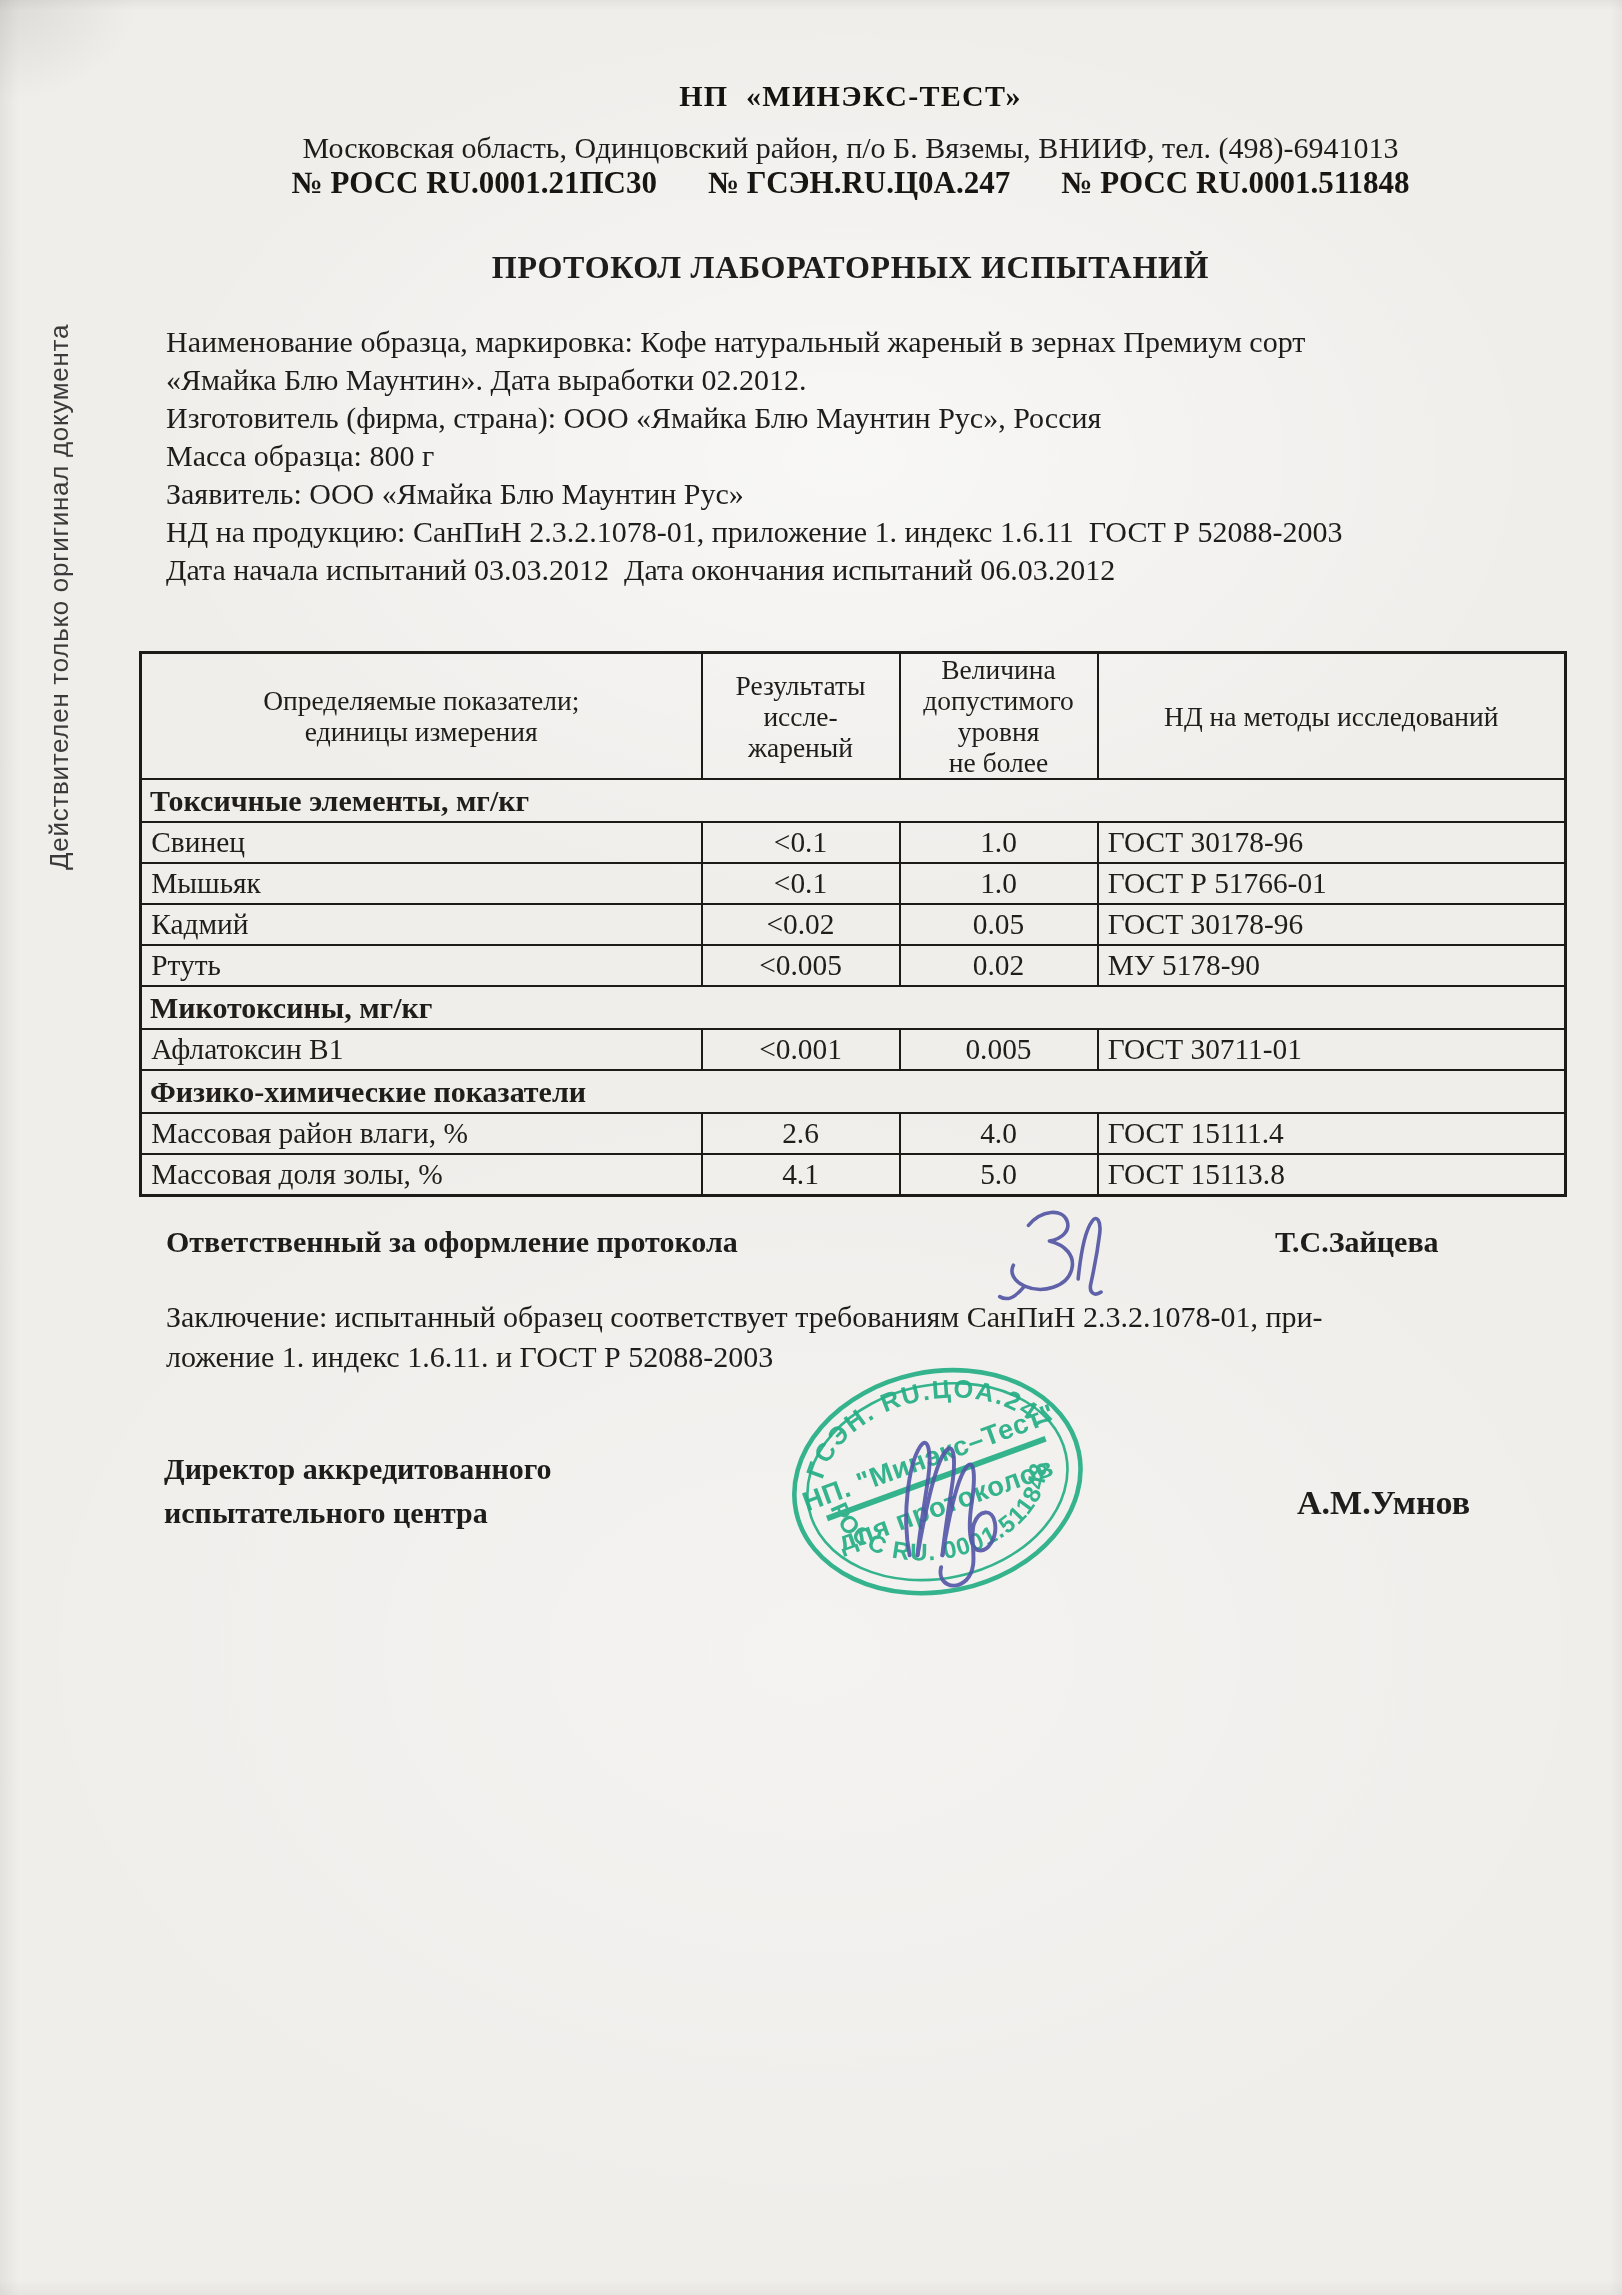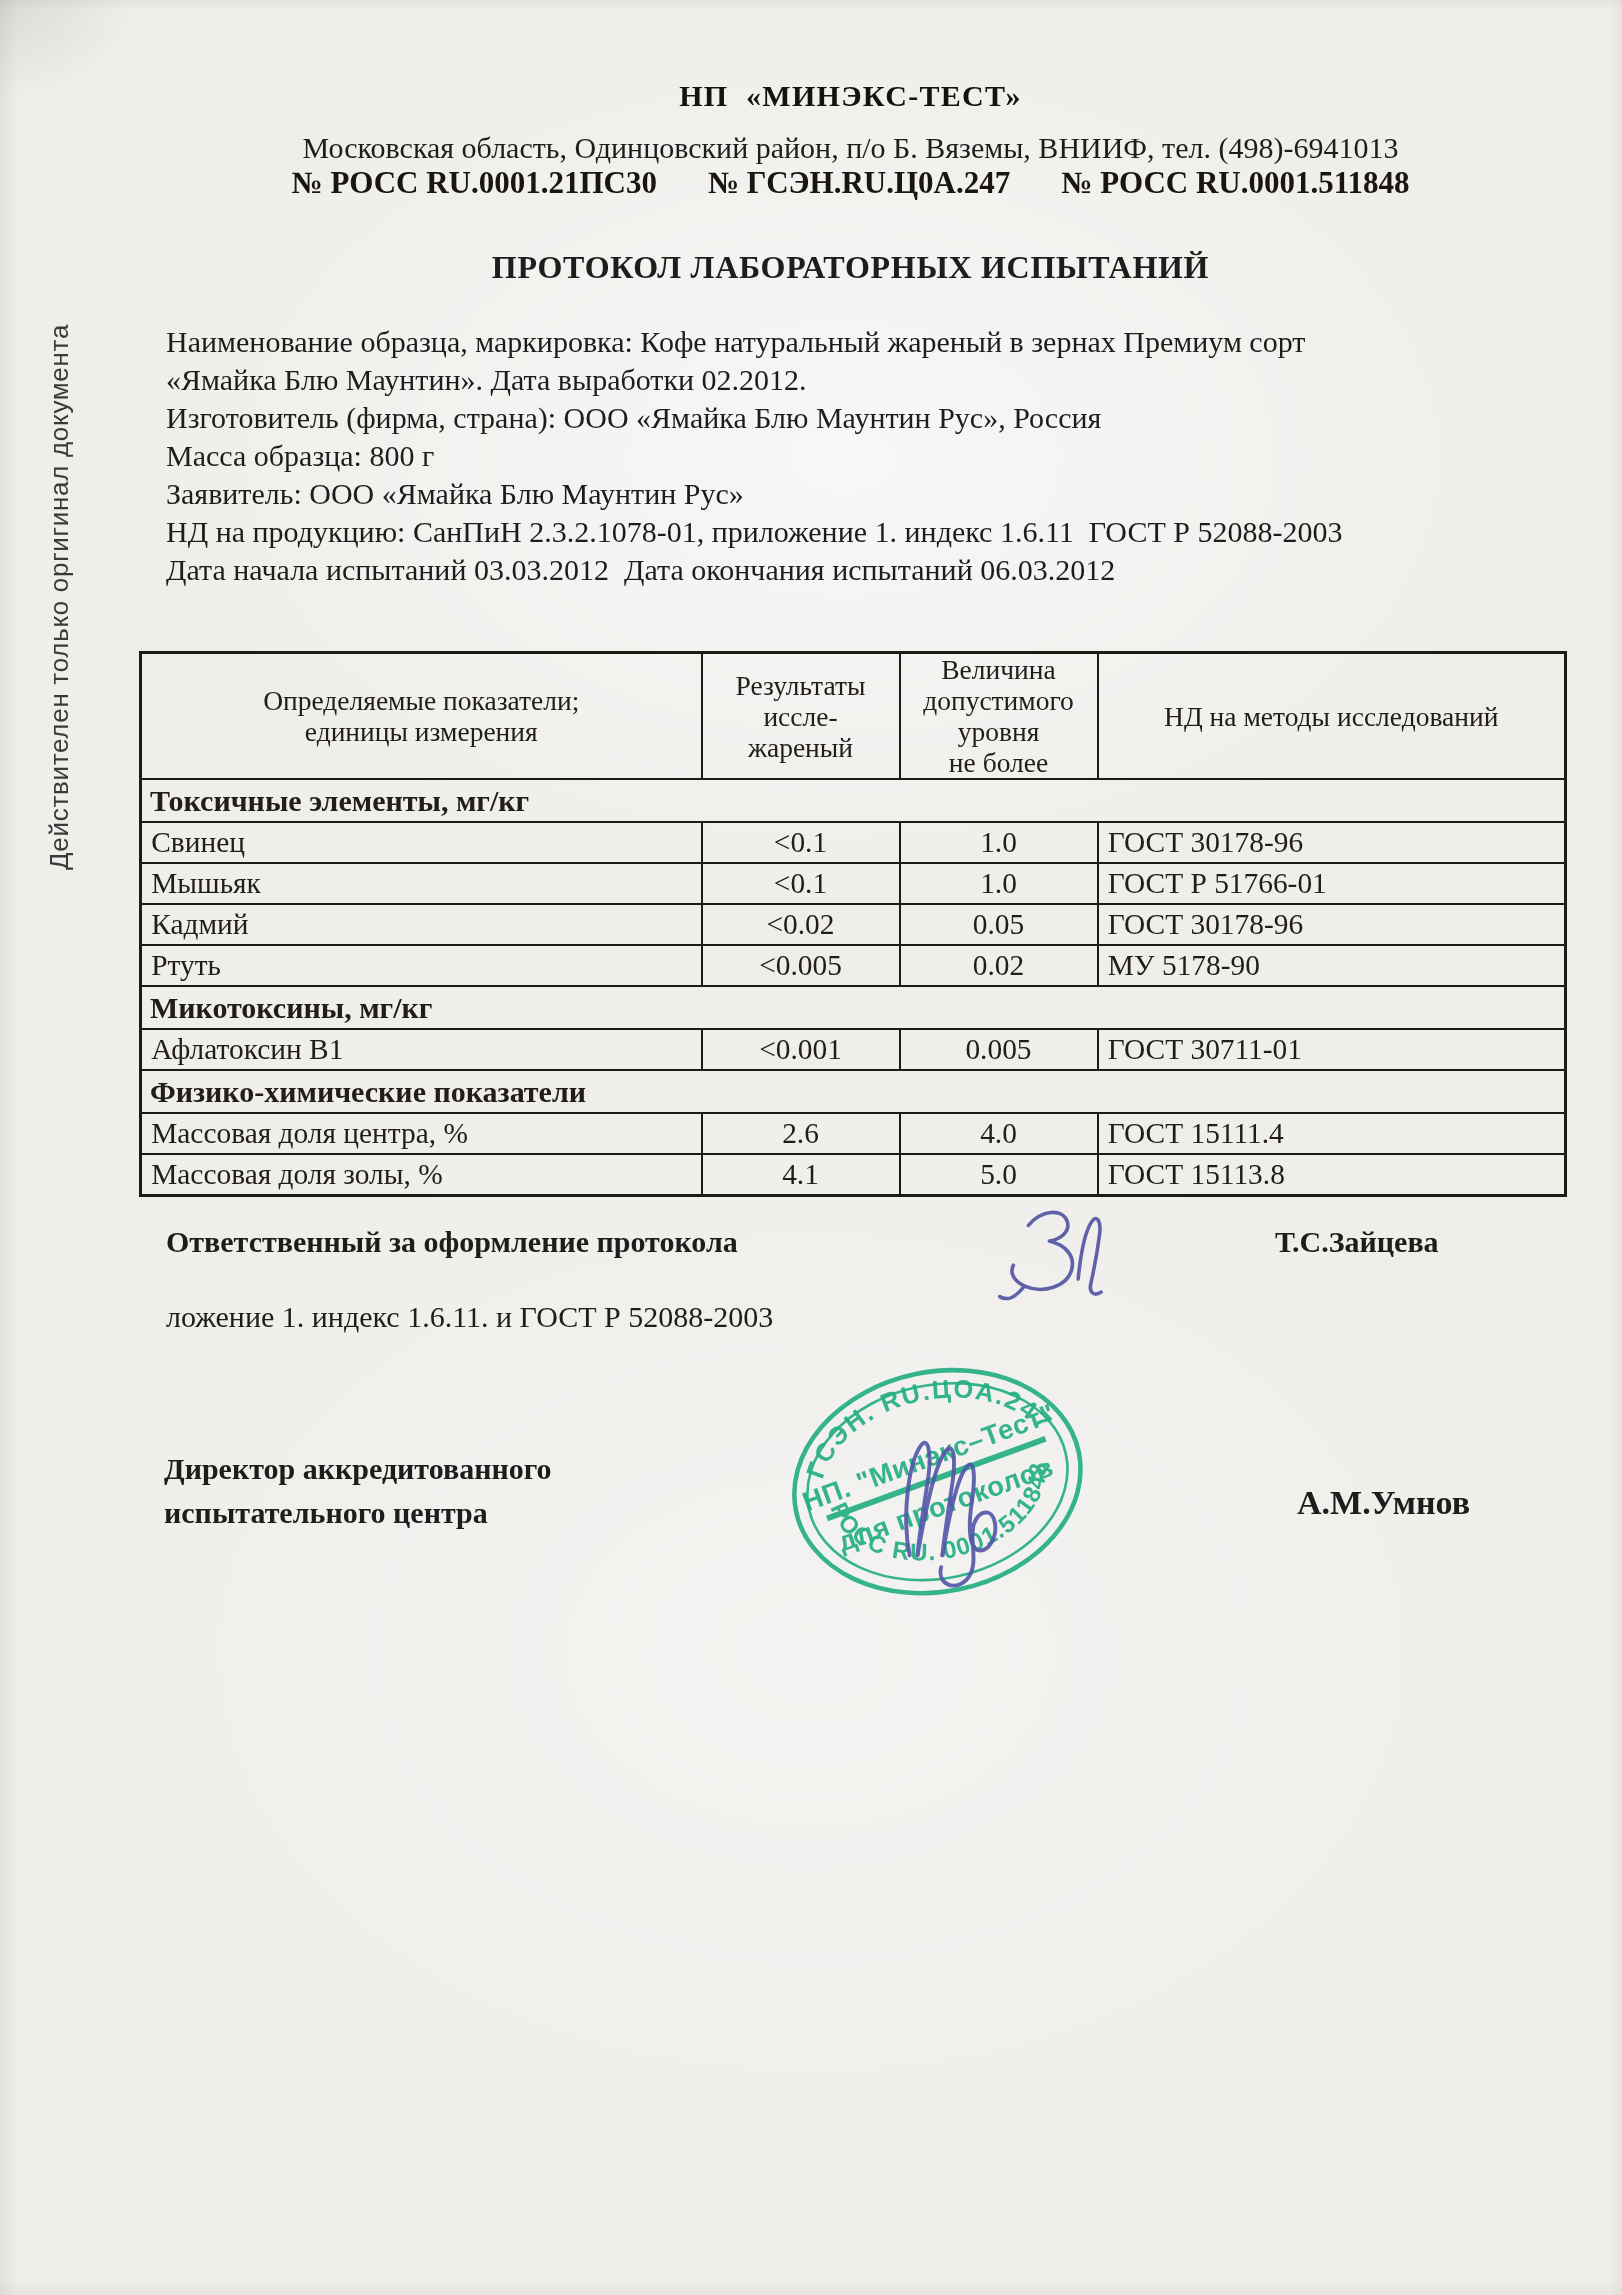--- a/index.html
+++ b/index.html
@@ -154,21 +154,21 @@
     <tr class="data">
       <td class="ind">Афлатоксин В1</td>
       <td class="num">&lt;0.001</td>
       <td class="num">0.005</td>
       <td class="method">ГОСТ 30711-01</td>
     </tr>
     <tr class="section">
       <td colspan="4">Физико-химические показатели</td>
     </tr>
     <tr class="data">
-      <td class="ind">Массовая доля центра, %</td>
+      <td class="ind">Массовая район влаги, %</td>
       <td class="num">2.6</td>
       <td class="num">4.0</td>
       <td class="method">ГОСТ 15111.4</td>
     </tr>
     <tr class="data">
       <td class="ind">Массовая доля золы, %</td>
       <td class="num">4.1</td>
       <td class="num">5.0</td>
       <td class="method">ГОСТ 15113.8</td>
     </tr>
@@ -181,20 +181,21 @@
     <g fill="none" stroke="#4c4f9f" stroke-width="5.5" stroke-linecap="round" stroke-linejoin="round" opacity="0.88">
       <path d="M 120,40 C 140,16 172,14 179,33 C 185,50 168,62 152,64 C 176,70 192,86 186,108 C 179,134 142,145 114,133 C 97,125 91,112 97,101"></path>
       <path d="M 114,133 C 101,149 89,157 76,149"></path>
       <path d="M 196,122 C 200,82 207,48 217,34 C 225,23 231,34 229,52 C 225,84 219,113 215,131 C 213,143 221,149 231,142"></path>
     </g>
   </svg>
 
   <div class="abs resp-name">Т.С.Зайцева</div>
 
   <div class="abs conclusion">
+    <div>Заключение: испытанный образец соответствует требованиям СанПиН 2.3.2.1078-01, при-</div>
     <div>ложение 1. индекс 1.6.11. и ГОСТ Р 52088-2003</div>
   </div>
 
   <div class="abs director">
     <div>Директор аккредитованного</div>
     <div>испытательного центра</div>
   </div>
 
   <svg class="abs stamp" width="301" height="232" viewBox="0 0 460 355">
     <defs>

